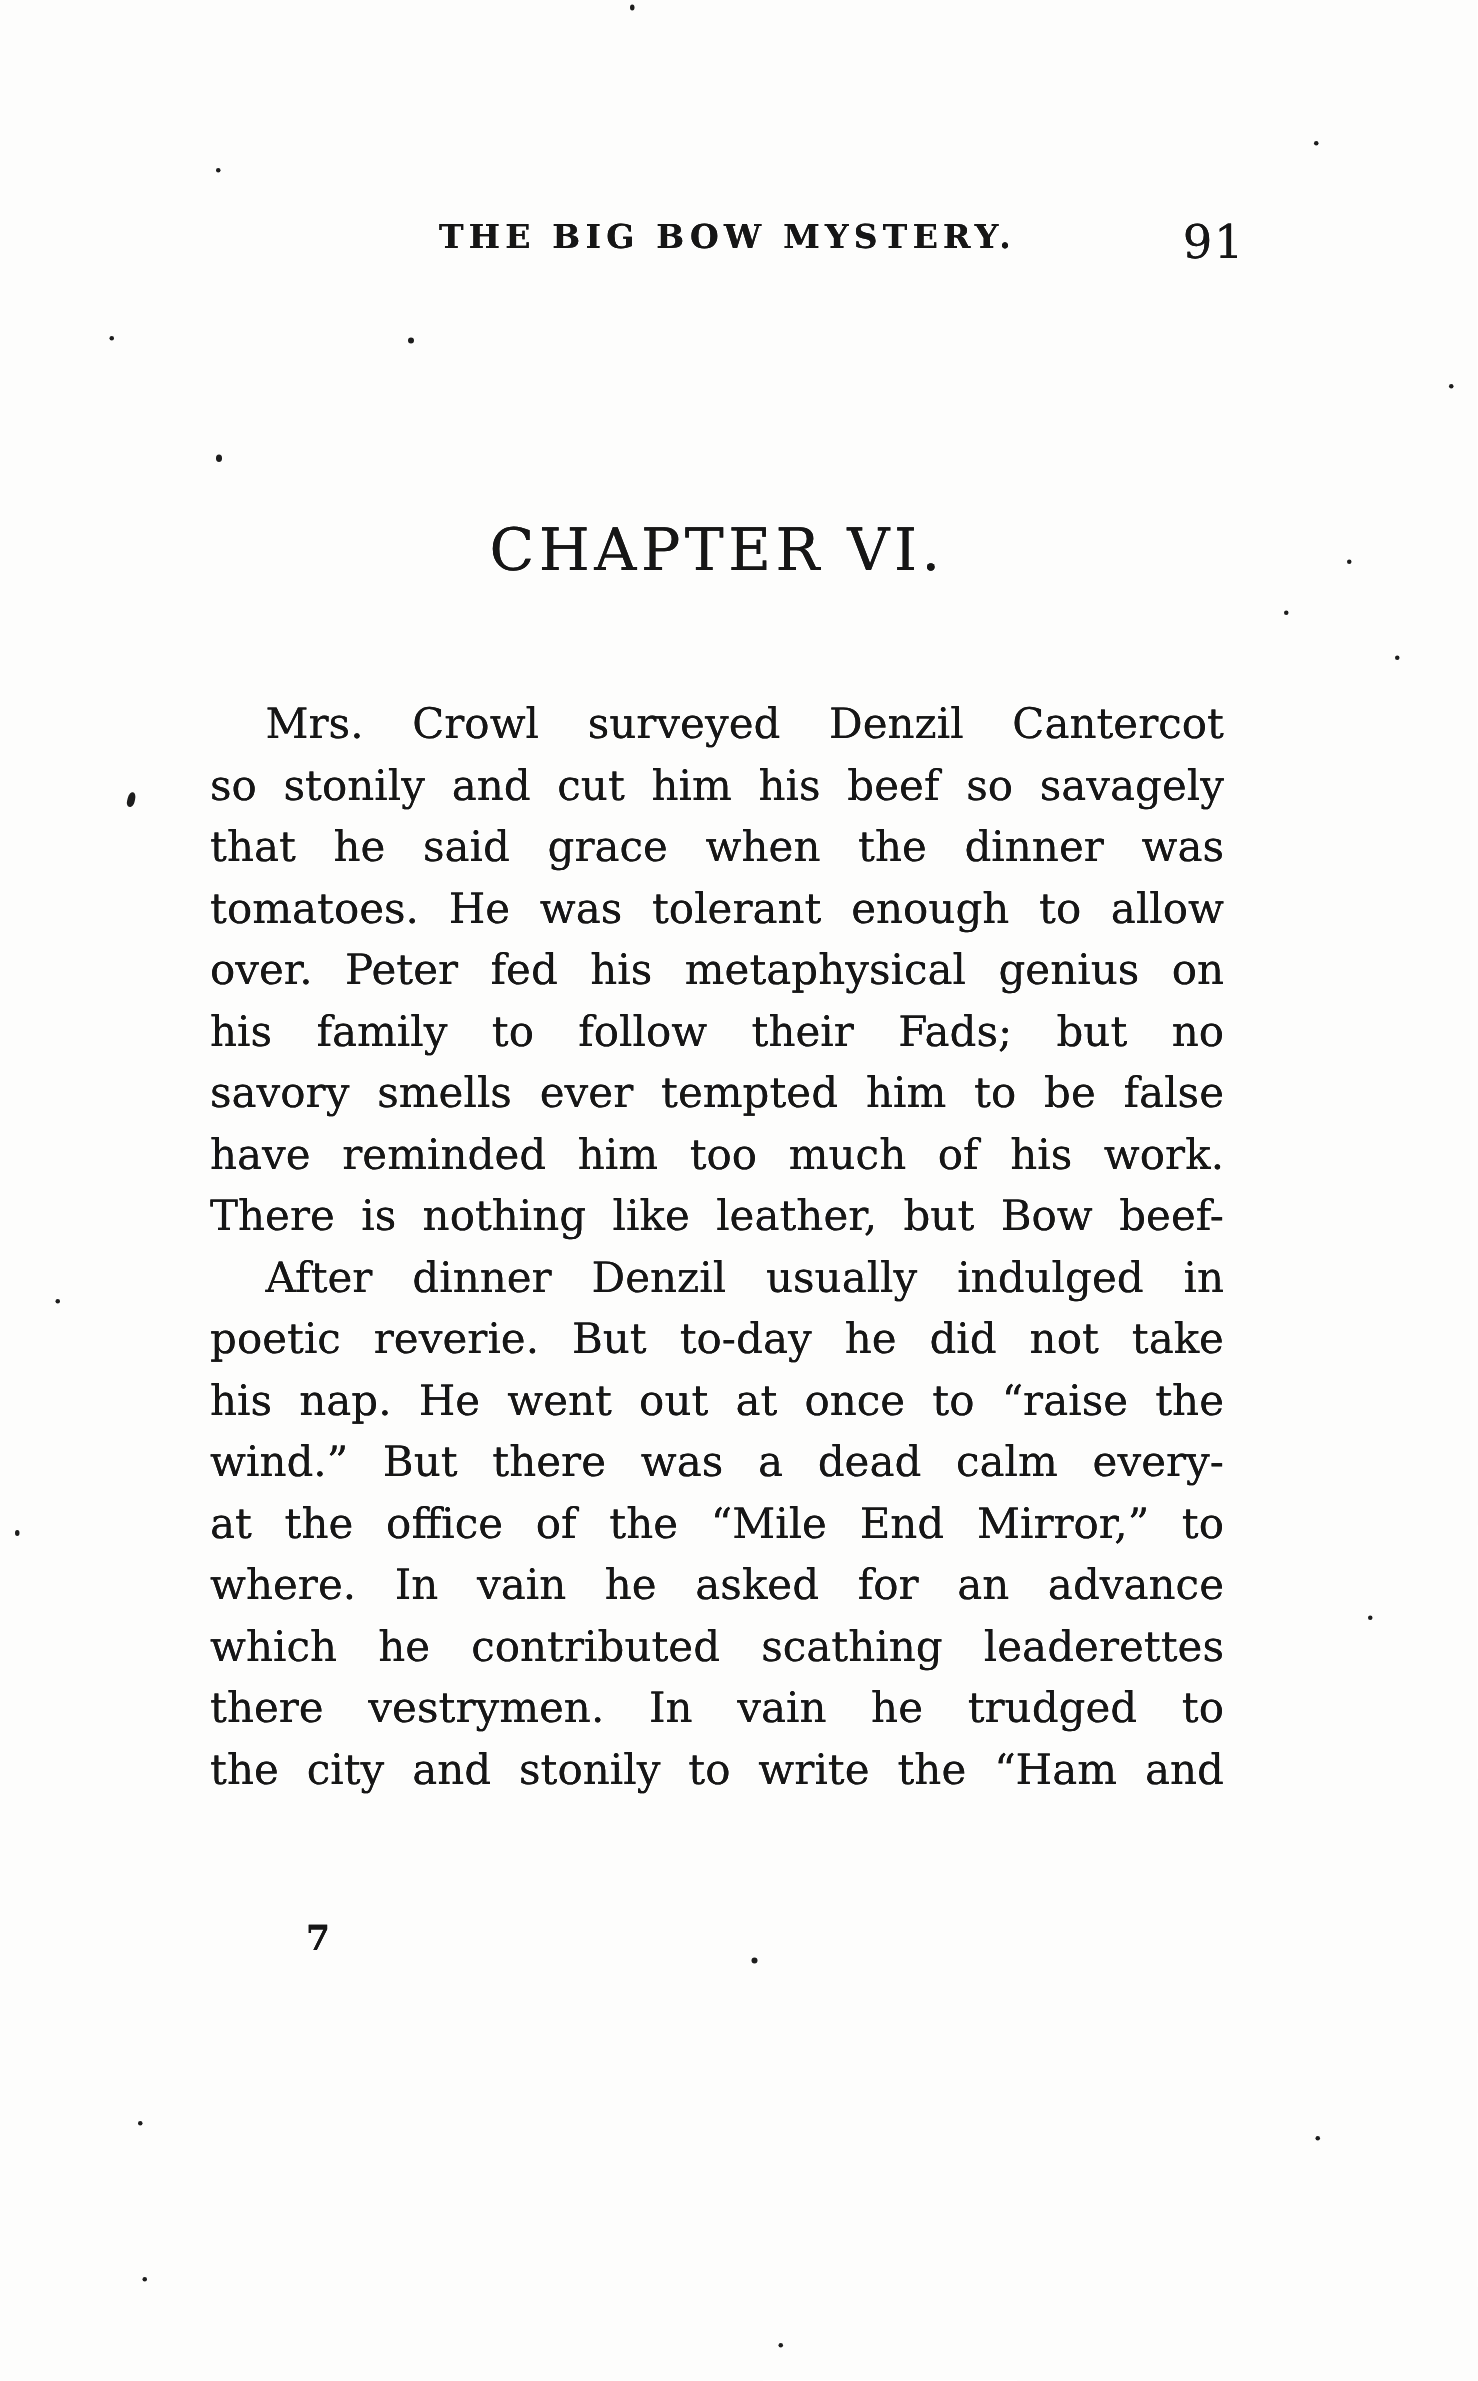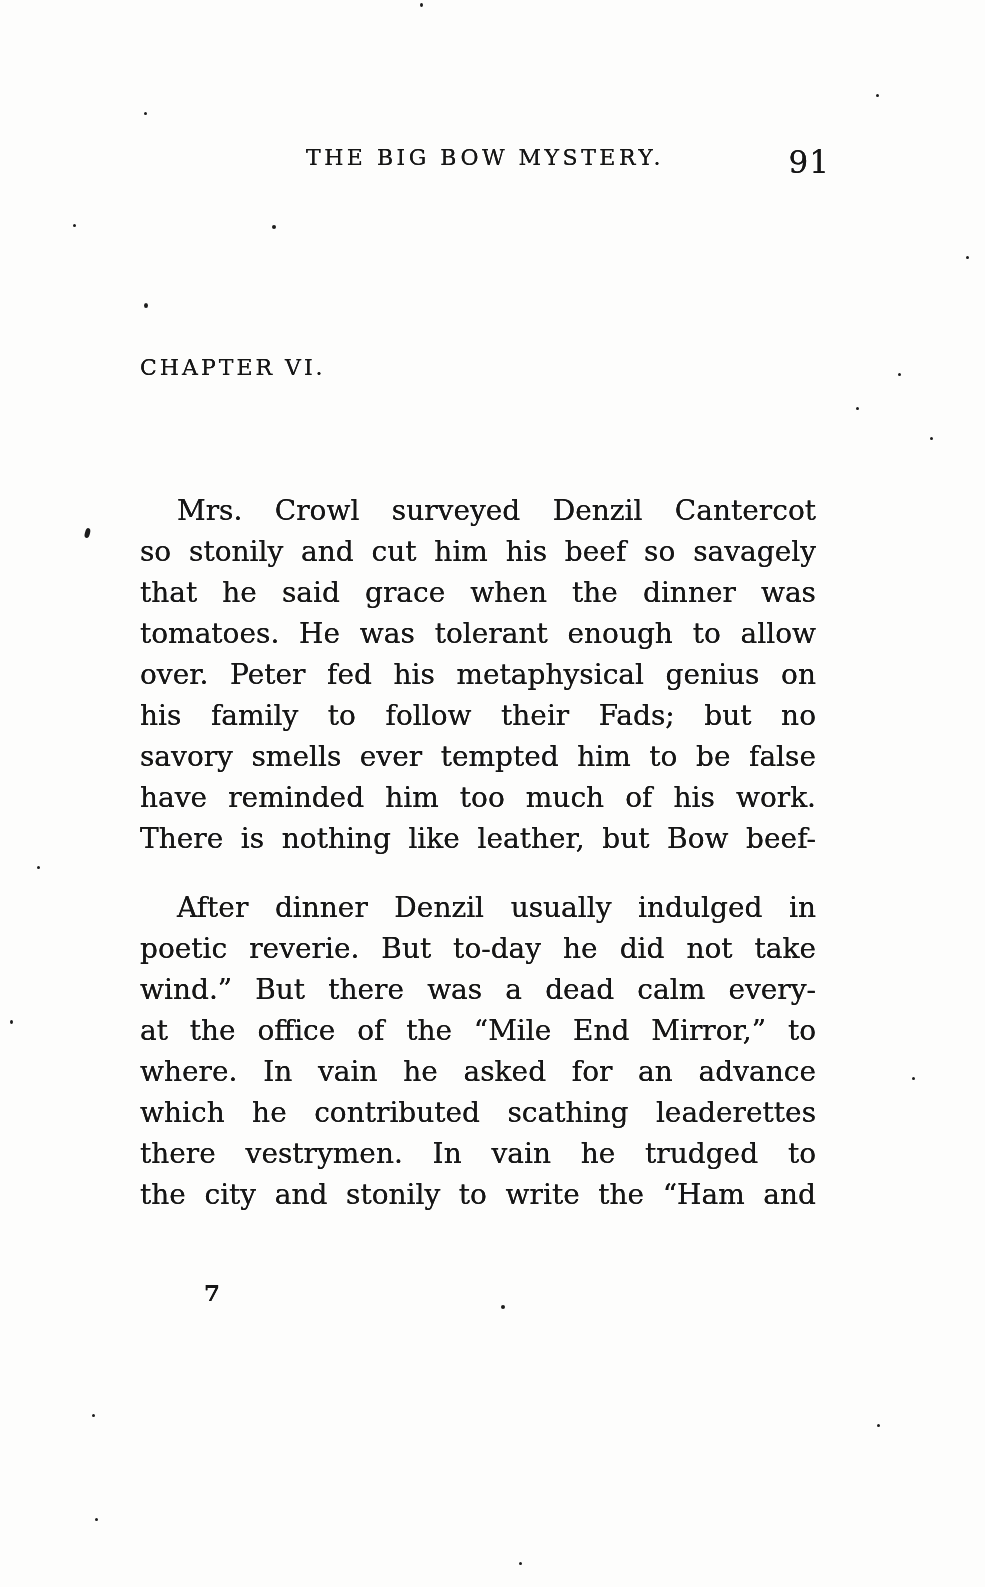--- a/index.html
+++ b/index.html
@@ -26,38 +26,39 @@
     width: 690px;
     height: 30px;
   }
   .running-title {
     display: block;
     text-align: center;
     font-size: 22px;
     letter-spacing: 3.5px;
     line-height: 30px;
     white-space: nowrap;
+    font-weight: bold;
   }
   .page-number {
     position: absolute;
     right: 0;
     top: 4px;
     font-size: 31px;
     line-height: 30px;
     letter-spacing: 1px;
   }
 
   
   .chapter-heading {
     position: absolute;
     top: 350px;
     left: 140px;
     width: 676px;
-    text-align: left;
-    font-size: 22px;
+    text-align: center;
+    font-size: 39px;
     letter-spacing: 3px;
     line-height: 36px;
     white-space: nowrap;
   }
 
   
   .body-text {
     position: absolute;
     top: 462px;
     left: 140px;
@@ -67,21 +68,20 @@
   }
   .line {
     height: 41px;
     line-height: 41px;
     text-align: justify;
     text-align-last: justify;
     white-space: nowrap; 
   }
   .line.indent {
     padding-left: 37px;
-    margin-top: 28px;
   }
   .line.end {
     text-align-last: left;
     word-spacing: 6px; 
   }
 
   
   .signature {
     position: absolute;
     top: 1281px;
@@ -119,20 +119,21 @@
     <div class="line">so stonily and cut him his beef so savagely</div>
     <div class="line">that he said grace when the dinner was</div>
     <div class="line">tomatoes. He was tolerant enough to allow</div>
     <div class="line">over. Peter fed his metaphysical genius on</div>
     <div class="line">his family to follow their Fads; but no</div>
     <div class="line">savory smells ever tempted him to be false</div>
     <div class="line">have reminded him too much of his work.</div>
     <div class="line">There is nothing like leather, but Bow beef-</div>
     <div class="line indent">After dinner Denzil usually indulged in</div>
     <div class="line">poetic reverie. But to-day he did not take</div>
+    <div class="line">his nap. He went out at once to “raise the</div>
     <div class="line">wind.” But there was a dead calm every-</div>
     <div class="line">at the office of the “Mile End Mirror,” to</div>
     <div class="line">where. In vain he asked for an advance</div>
     <div class="line">which he contributed scathing leaderettes</div>
     <div class="line">there vestrymen. In vain he trudged to</div>
     <div class="line">the city and stonily to write the “Ham and</div>
   </div>
 
   <div class="signature">7</div>
 

